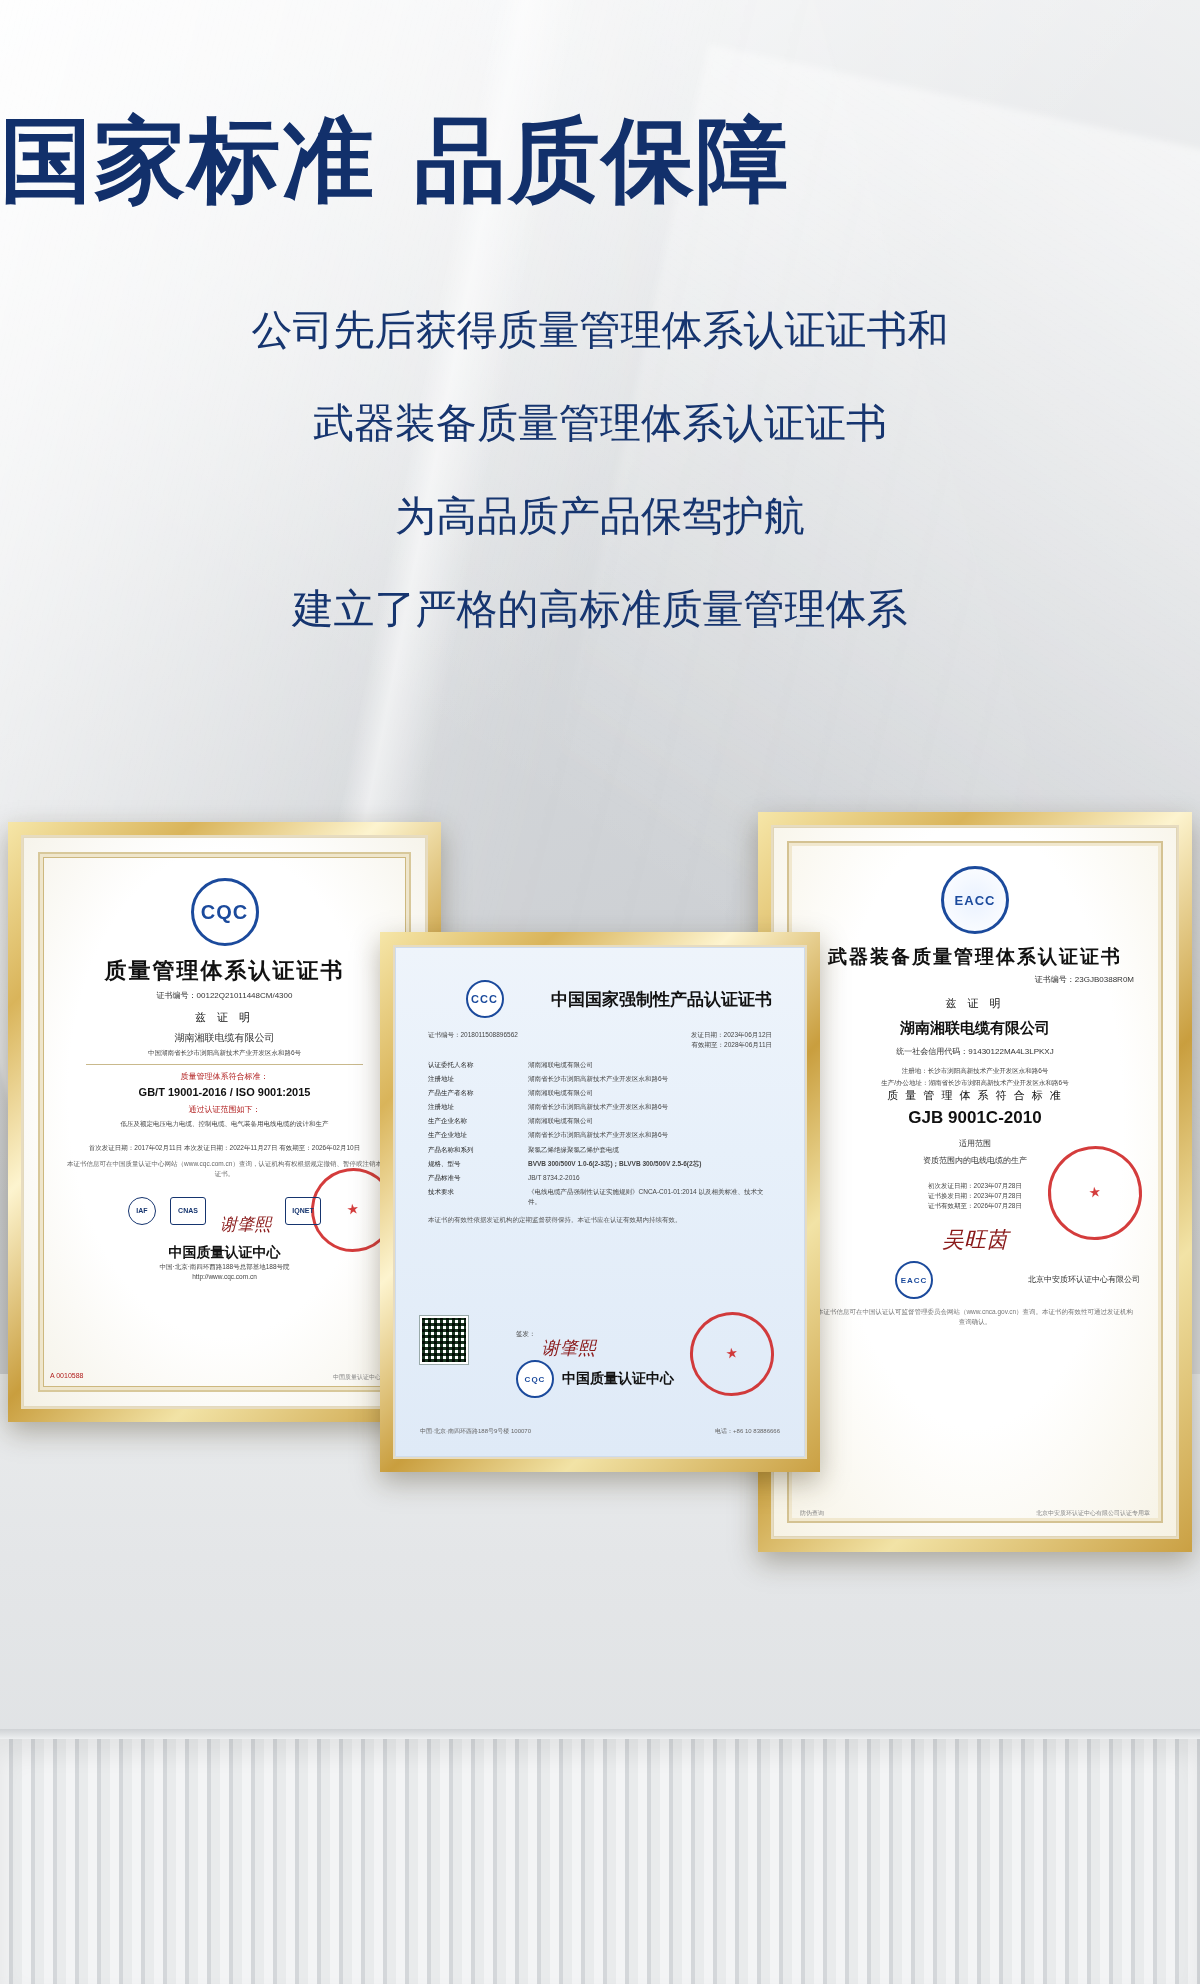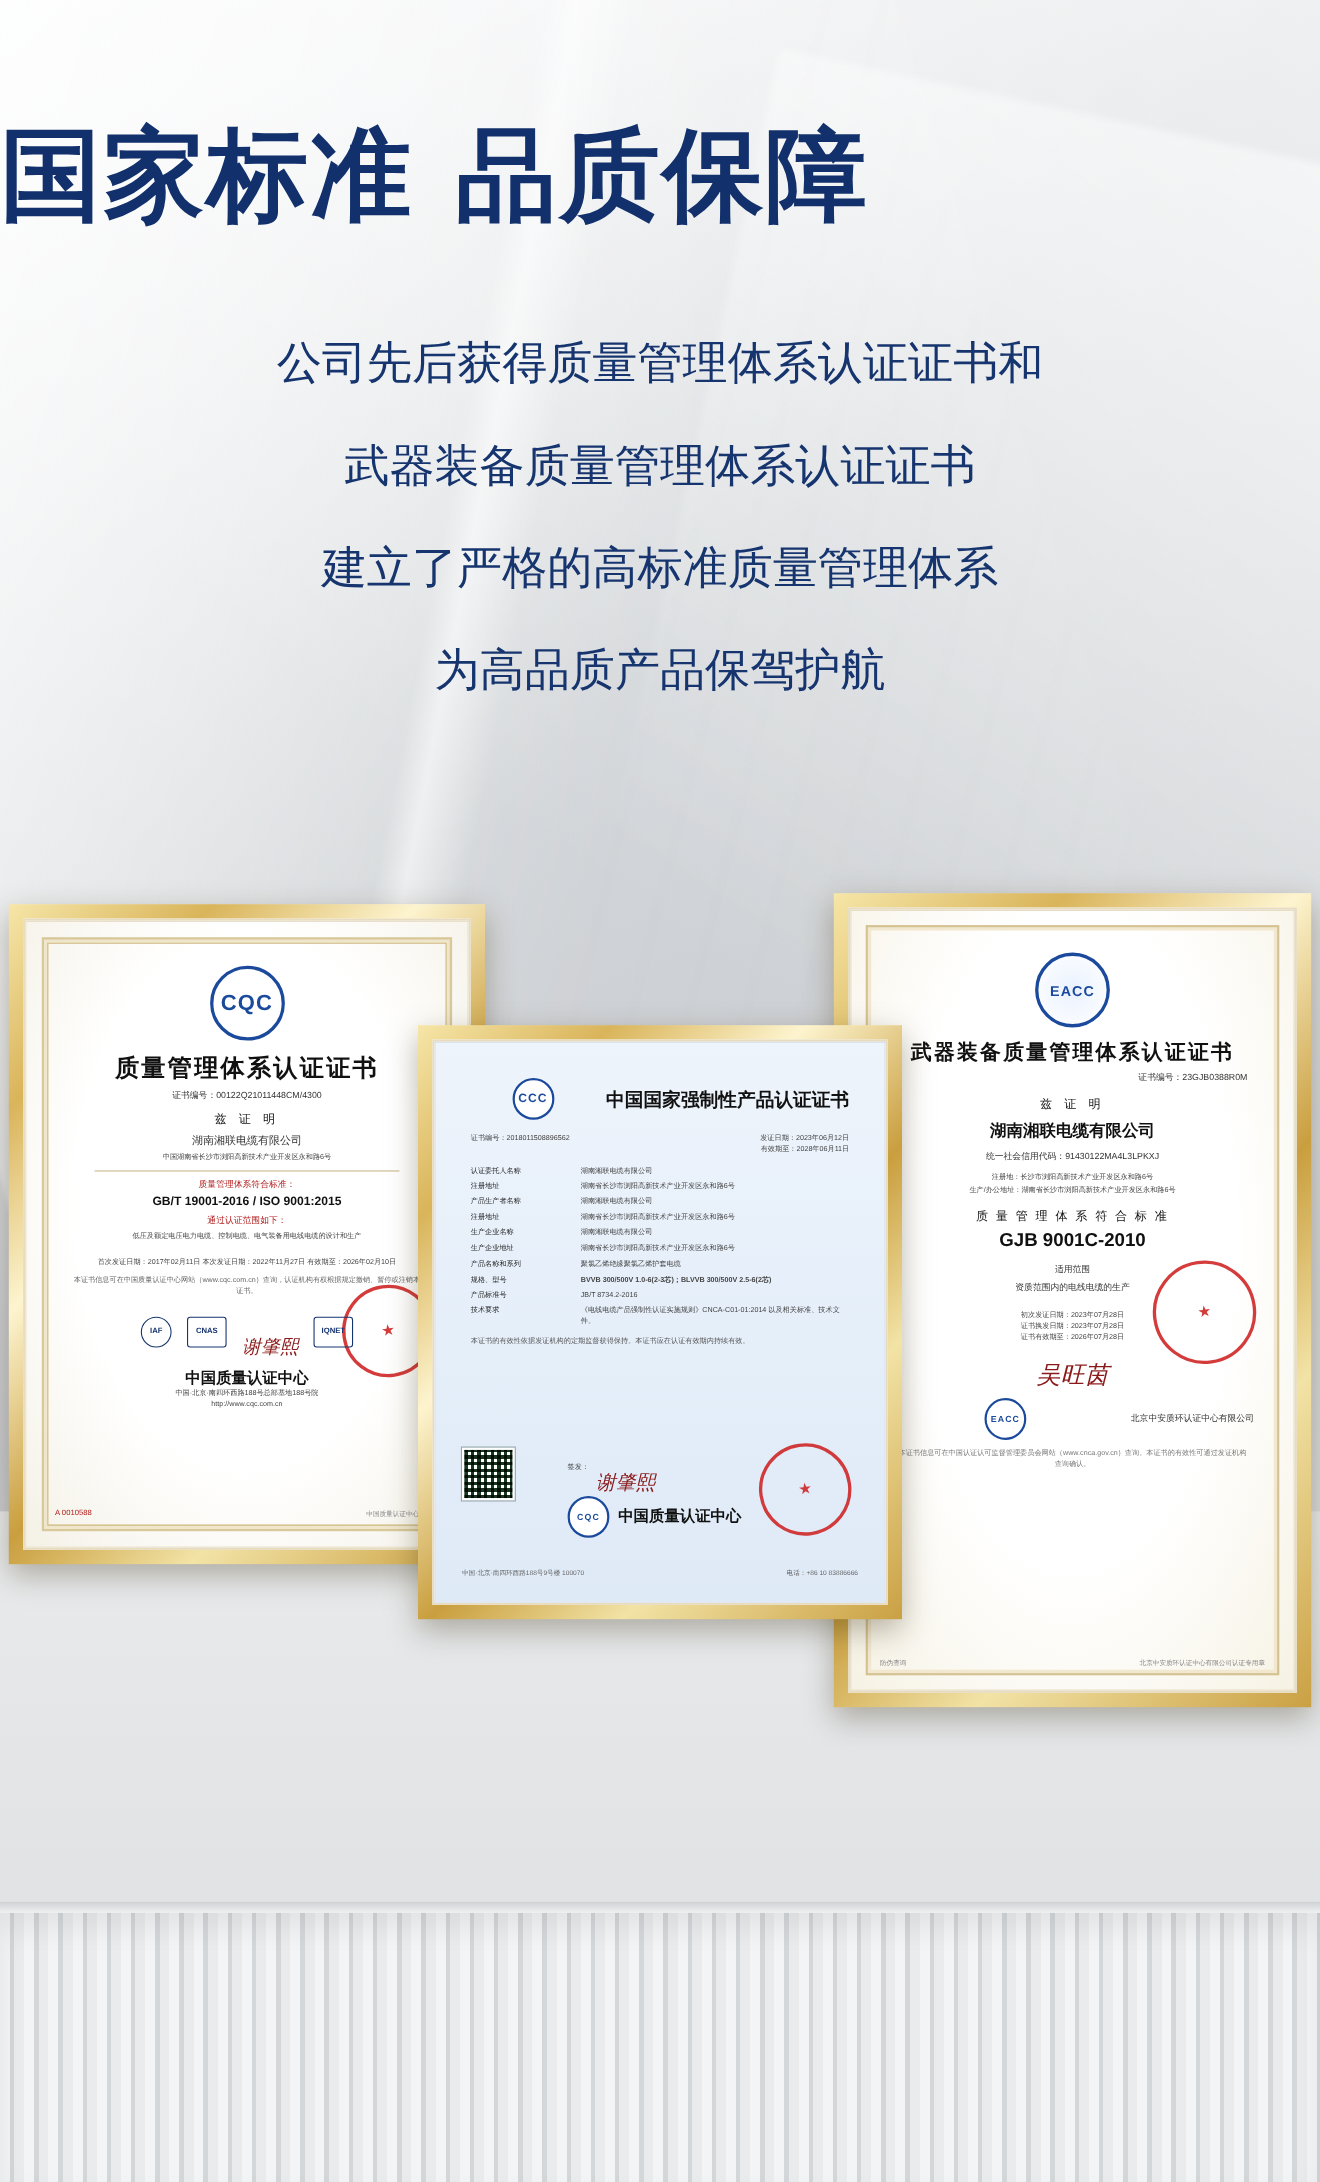--- a/index.html
+++ b/index.html
@@ -200,22 +200,22 @@
   <div class="bg-diag"></div>
 </div>
 
 <div class="headline">
   <span>国家标准</span><span class="gap"></span><span>品质保障</span>
 </div>
 
 <div class="subcopy">
   <p>公司先后获得质量管理体系认证证书和</p>
   <p>武器装备质量管理体系认证证书</p>
+  <p>为高品质产品保驾护航</p>
   <p>建立了严格的高标准质量管理体系</p>
-  <p>为高品质产品保驾护航</p>
 </div>
 
 <div class="bottom">
   <div class="bottom-top-edge"></div>
   <div class="bottom-flutes"></div>
 </div>
 
 <div class="certs">
 
   <div class="frame left">
@@ -278,21 +278,21 @@
           <div class="t-small" style="margin-top:4px;text-align:right;padding-right:6px;">
             <span>证书编号：</span><span>23GJB0388R0M</span>
           </div>
           <div class="t-mid" style="margin-top:10px;letter-spacing:4px;">兹 证 明</div>
           <div class="t-mid" style="margin-top:8px;font-size:15px;font-weight:bold;">湖南湘联电缆有限公司</div>
           <div class="t-small" style="margin-top:8px;">
             <span>统一社会信用代码：</span><span>91430122MA4L3LPKXJ</span>
           </div>
           <div class="t-xs" style="margin-top:8px;">注册地：长沙市浏阳高新技术产业开发区永和路6号</div>
           <div class="t-xs" style="margin-top:2px;">生产/办公地址：湖南省长沙市浏阳高新技术产业开发区永和路6号</div>
-          <div class="t-mid" style="margin-top:10px;letter-spacing:2px;">质 量 管 理 体 系 符 合 标 准</div>
+          <div class="t-mid" style="letter-spacing:2px;">质 量 管 理 体 系 符 合 标 准</div>
           <div class="t-mid" style="margin-top:5px;font-size:17px;font-weight:bold;">GJB 9001C-2010</div>
           <div class="t-small" style="margin-top:10px;">适用范围</div>
           <div class="t-small" style="margin-top:5px;">资质范围内的电线电缆的生产</div>
 
           <div style="margin-top:14px;text-align:center;">
             <div class="t-xs">
               <span>初次发证日期：</span><span>2023年07月28日</span>
             </div>
             <div class="t-xs">
               <span>证书换发日期：</span><span>2023年07月28日</span>

